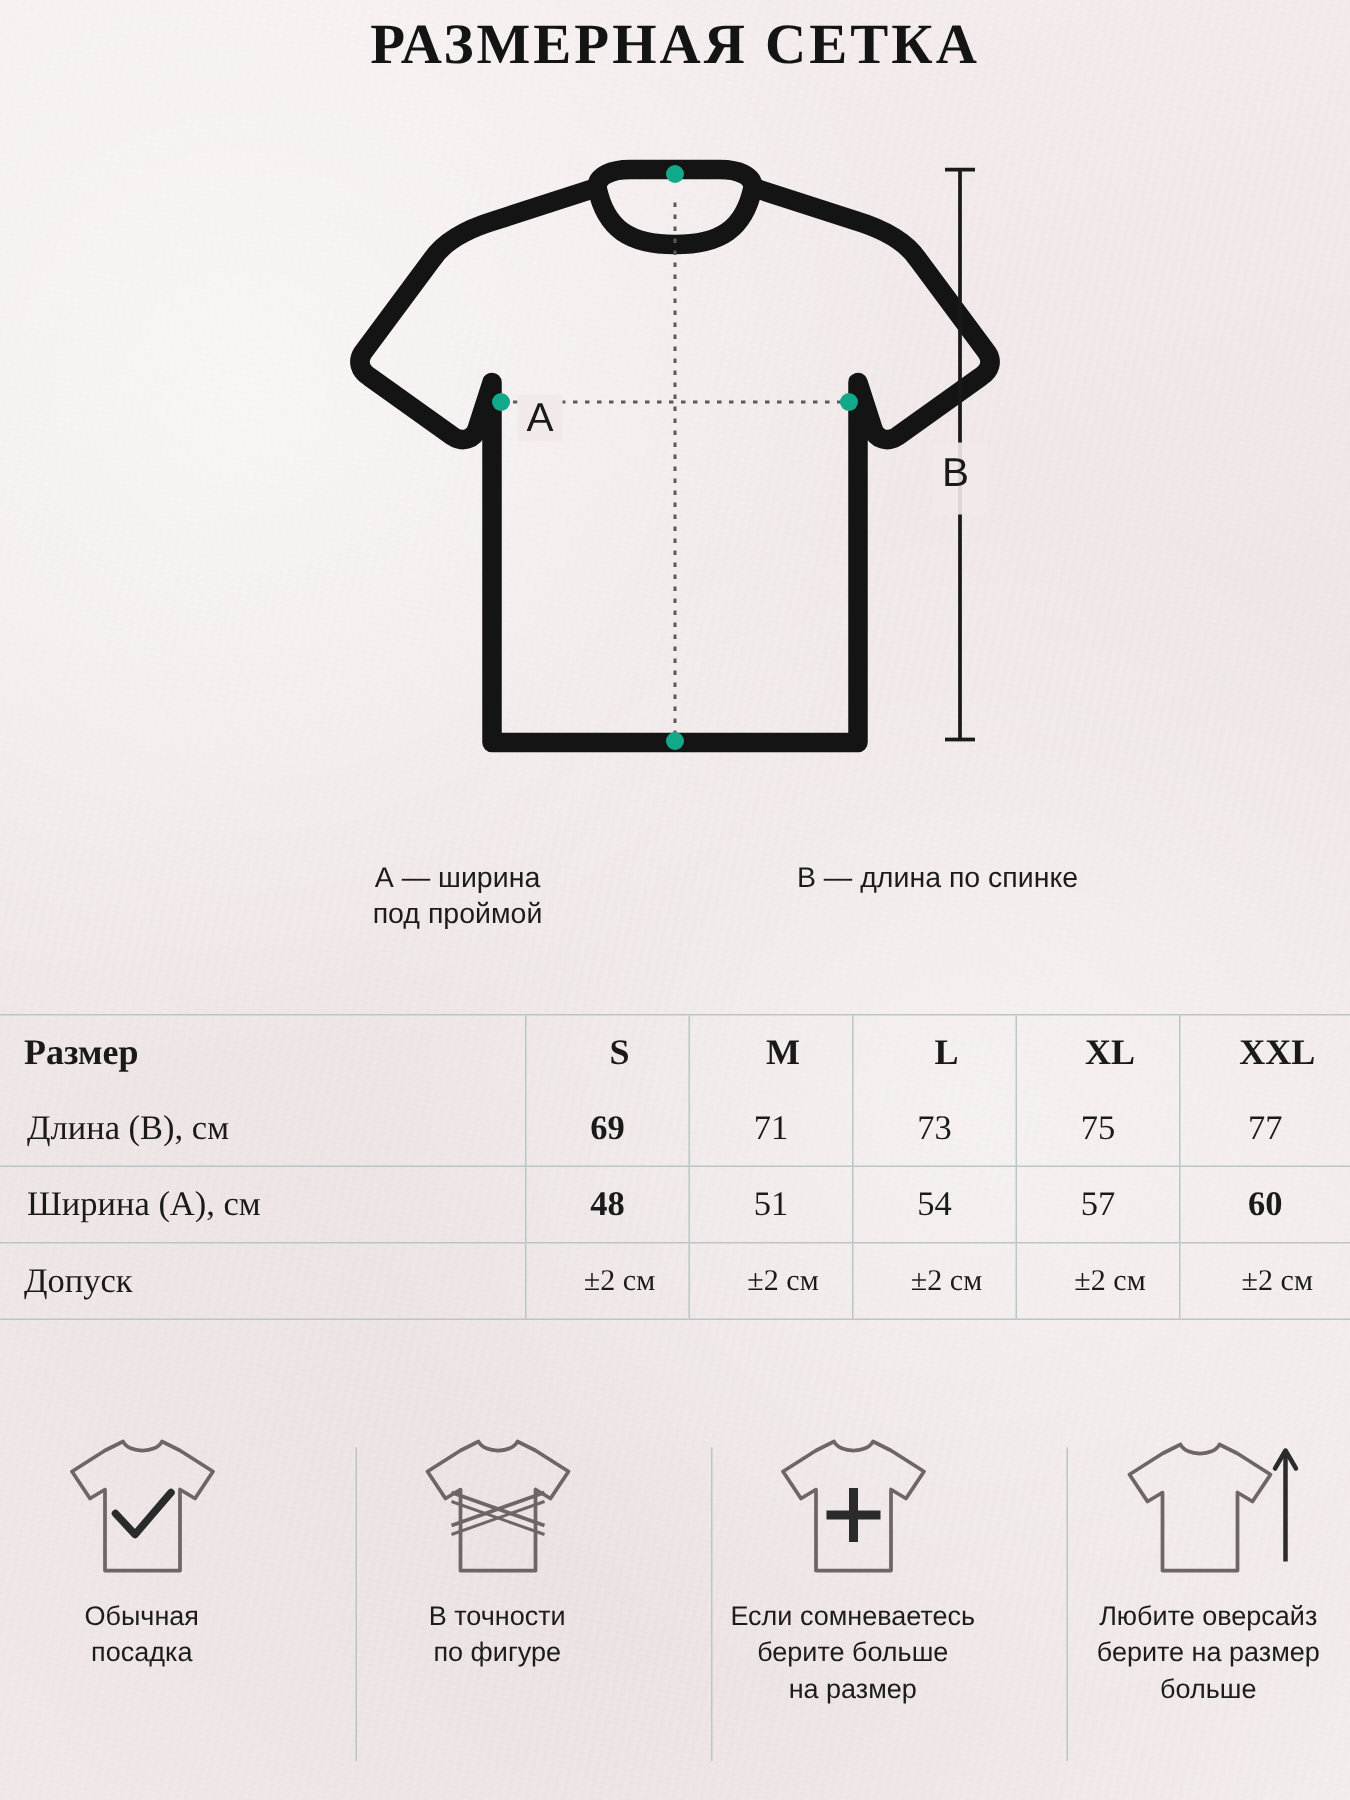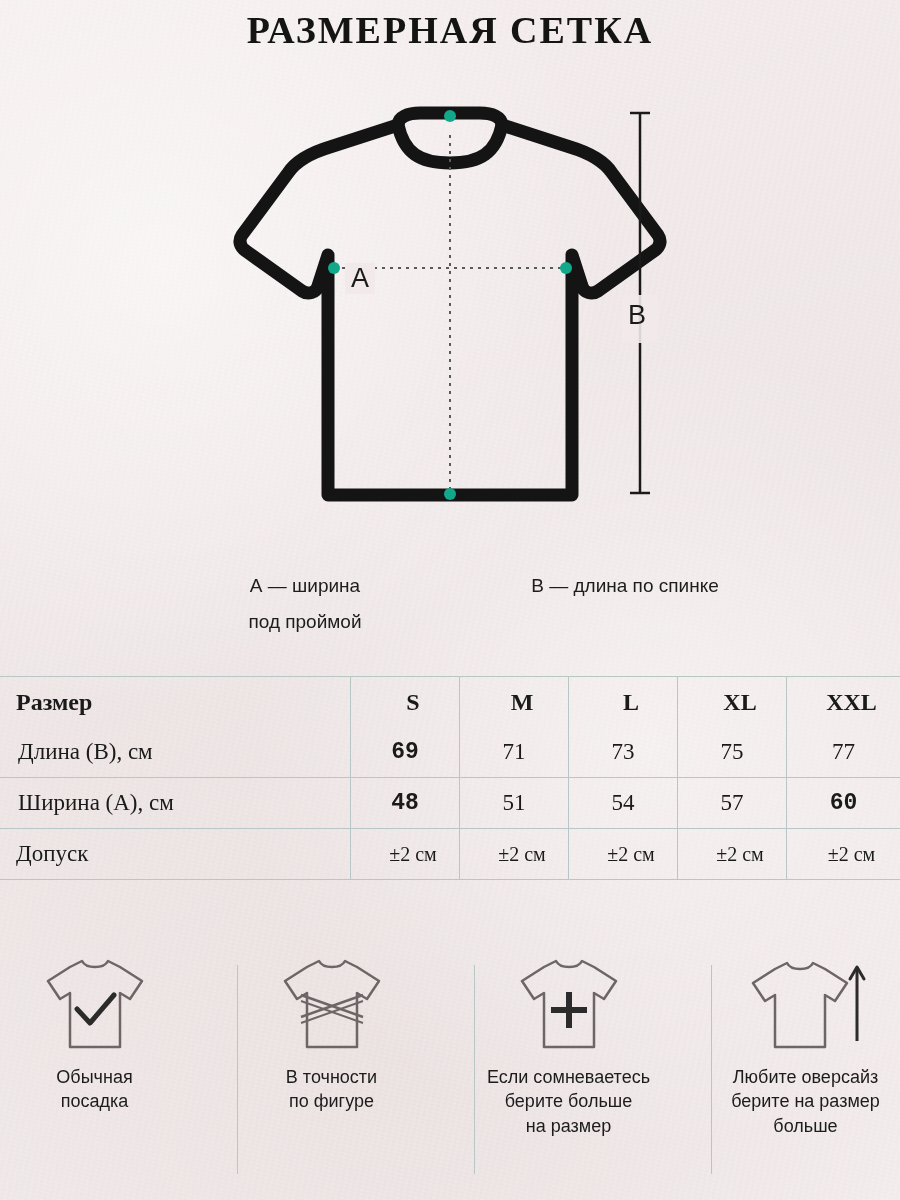--- a/index.html
+++ b/index.html
@@ -63,21 +63,21 @@
     font-family: "Liberation Sans", sans-serif;
     font-size: 19px;
     color: #1c1c1c;
   }
   .legend .col {
     position: absolute;
     text-align: center;
   }
   .legend .colA { left: 160px; width: 290px; }
   .legend .colB { left: 450px; width: 350px; }
-  .legend .line2 { margin-top: 14px; }
+  .legend .line2 { margin-top: 2px; }
 
   
   .table-wrap {
     position: absolute;
     top: 676px;
     left: 0;
     width: 900px;
     border-top: 1px solid #b9c6c6;
     border-bottom: 1px solid #b9c6c6;
   }
@@ -98,21 +98,21 @@
   tr:last-child td { border-bottom: none; padding-left: 16px; }
   td:last-child, th:last-child { border-right: none; margin-left: 23px; }
   .rowhead {
     text-align: left;
     padding-left: 18px;
     width: 332px;
     font-size: 23px;
   }
   thead .rowhead { font-weight: bold; font-size: 24px; }
   thead td:not(.rowhead) { font-weight: bold; font-size: 24px; }
-  .strong { font-weight: bold; font-family: Liberation Mono, monospace; }
+  .strong { font-weight: bold; }
   .tol { font-size: 20px; font-family: Liberation Serif, serif; }
 
   
   .fits {
     position: absolute;
     top: 955px;
     left: 0;
     width: 900px;
     height: 245px;
     display: flex;

